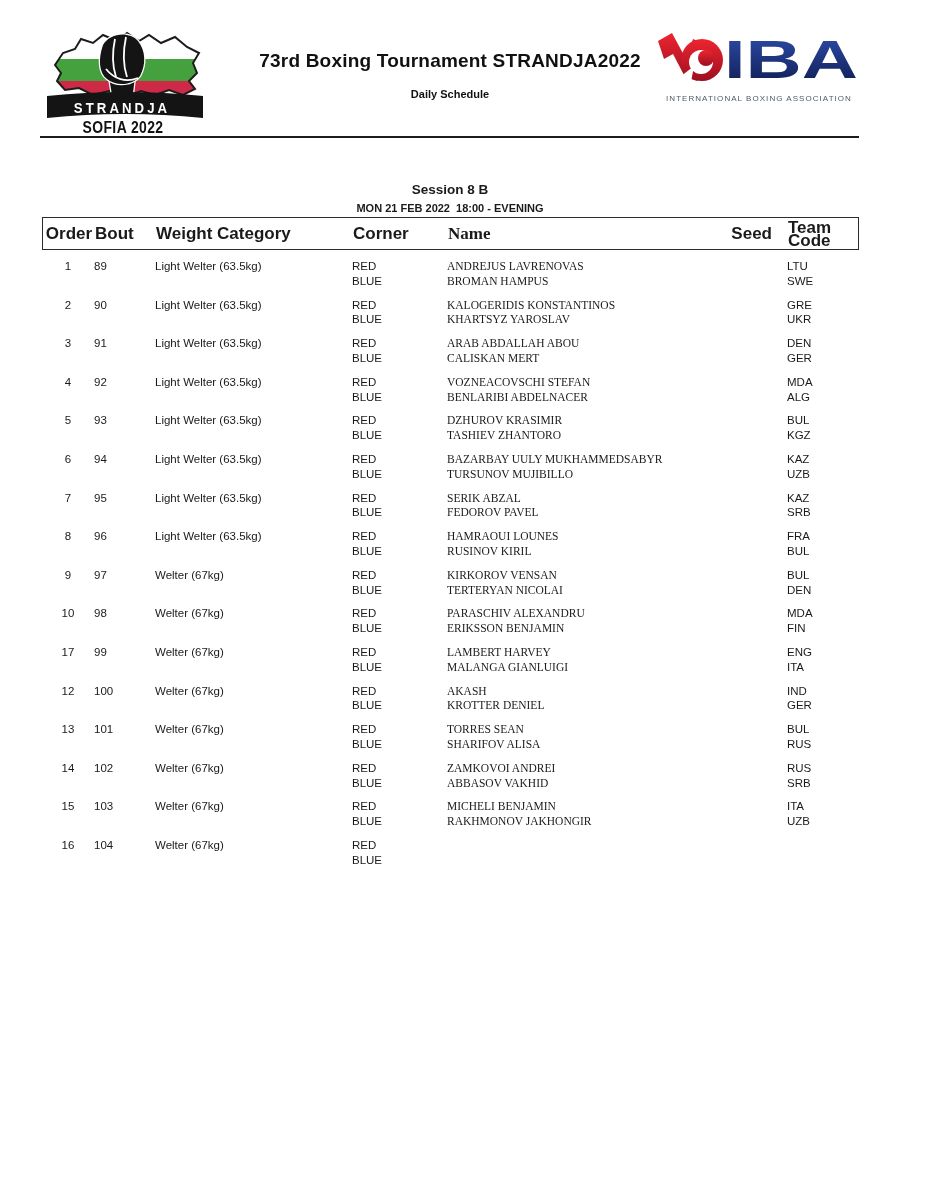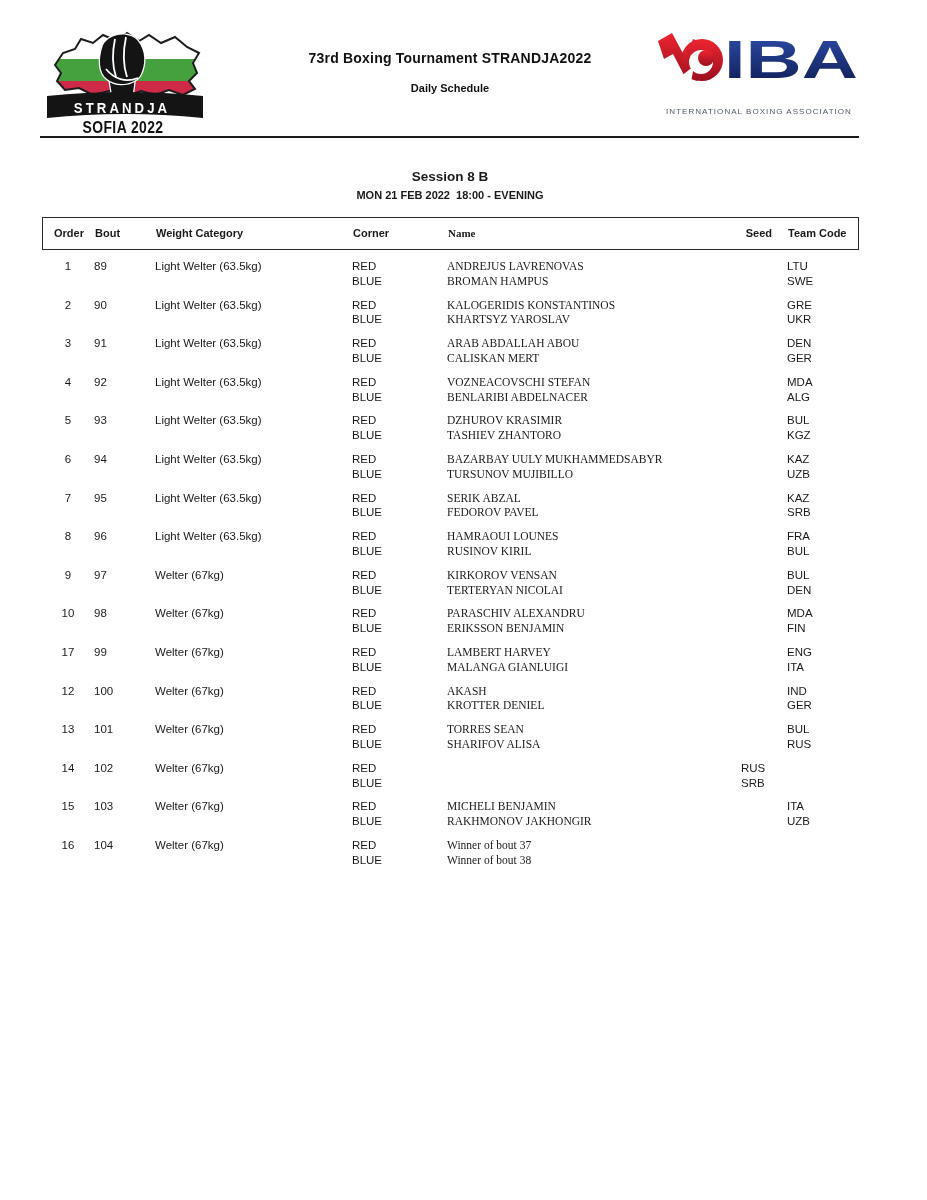--- a/index.html
+++ b/index.html
@@ -3,36 +3,36 @@
 <meta charset="utf-8">
 <style>
   * { margin:0; padding:0; box-sizing:border-box; }
   html,body { background:#ffffff; }
   body { font-family:"Liberation Sans","DejaVu Sans",sans-serif; color:#1a1a1a; }
   .page { position:relative; width:927px; height:1200px; background:#fff; overflow:hidden; }
 
   
   .strandja-logo { position:absolute; left:45px; top:28px; width:160px; height:115px;text-align:right; }
   .title-block { position:absolute; left:205px; top:50px; width:490px; text-align:center; }
-  .doc-title { font-size:14px; font-weight:bold; color:#111; letter-spacing:.2px; }
+  .doc-title { font-size:19px; font-weight:bold; color:#111; letter-spacing:.2px; }
   .doc-subtitle { font-size:11px; font-weight:bold; color:#111; margin-top:16px; }
   .iba-logo { position:absolute; right:65px; top:31px; width:206px; }
-  .iba-caption { font-size:8px; letter-spacing:1.05px; color:#4f5a68; text-align:center; margin-top:16px; white-space:nowrap; }
+  .iba-caption { font-size:8px; letter-spacing:1.05px; color:#4f5a68; text-align:center; margin-top:3px; white-space:nowrap; }
   .header-rule { position:absolute; left:40px; top:136px; width:819px; height:2px; background:#1c1c1c; }
 
   
-  .session-block { position:absolute; left:40px; top:168px; width:820px; text-align:center; font-weight:bold; }
+  .session-block { position:absolute; left:40px; top:181px; width:820px; text-align:center; font-weight:bold; }
   .session-title { font-size:13.5px; line-height:18px; }
   .session-datetime { font-size:11px; line-height:19px; white-space:pre; }
 
   
   .schedule-table { position:absolute; left:42px; top:217px; width:817px; }
   .grid-cols { display:grid; grid-template-columns:52px 56px 200px 97px 278px 46px 1fr; }
   .table-header { border:1.5px solid #2b2b2b; height:33px; align-items:center;
-                  font-weight:bold; font-size:11px; line-height:13px; }
+                  font-weight:bold; font-size:17px; line-height:13px; }
   .c-order { text-align:center; }
   .c-bout  { text-align:left; }
   .c-weight{ padding-left:5px; }
   .c-corner{ padding-left:2px; }
   .c-name  { padding-left:0;font-family:Liberation Serif, serif; }
   .c-seed  { text-align:right; }
   .c-team  { padding-left:16px; }
   .table-body { padding-top:9px; }
   .bout-row { margin-bottom:9px; font-size:11.5px; line-height:14.8px; align-items:start; }
   .line2 > div { white-space:nowrap; }
@@ -405,20 +405,24 @@
   </div>
 
   <div class="bout-row grid-cols">
     <div class="c-order">14</div>
     <div class="c-bout">102</div>
     <div class="c-weight">Welter (67kg)</div>
     <div class="c-corner line2">
       <div>RED</div>
       <div>BLUE</div>
     </div>
+    <div class="c-name line2">
+      <div>ZAMKOVOI ANDREI</div>
+      <div>ABBASOV VAKHID</div>
+    </div>
     <div class="c-seed line2">
       <div></div>
       <div></div>
     </div>
     <div class="c-team line2">
       <div>RUS</div>
       <div>SRB</div>
     </div>
   </div>
 
@@ -445,24 +449,20 @@
   </div>
 
   <div class="bout-row grid-cols">
     <div class="c-order">16</div>
     <div class="c-bout">104</div>
     <div class="c-weight">Welter (67kg)</div>
     <div class="c-corner line2">
       <div>RED</div>
       <div>BLUE</div>
     </div>
-    <div class="c-name line2">
-      <div>Winner of bout 37</div>
-      <div>Winner of bout 38</div>
-    </div>
     <div class="c-seed line2">
       <div></div>
       <div></div>
     </div>
     <div class="c-team line2">
       <div></div>
       <div></div>
     </div>
   </div>
 </div>

